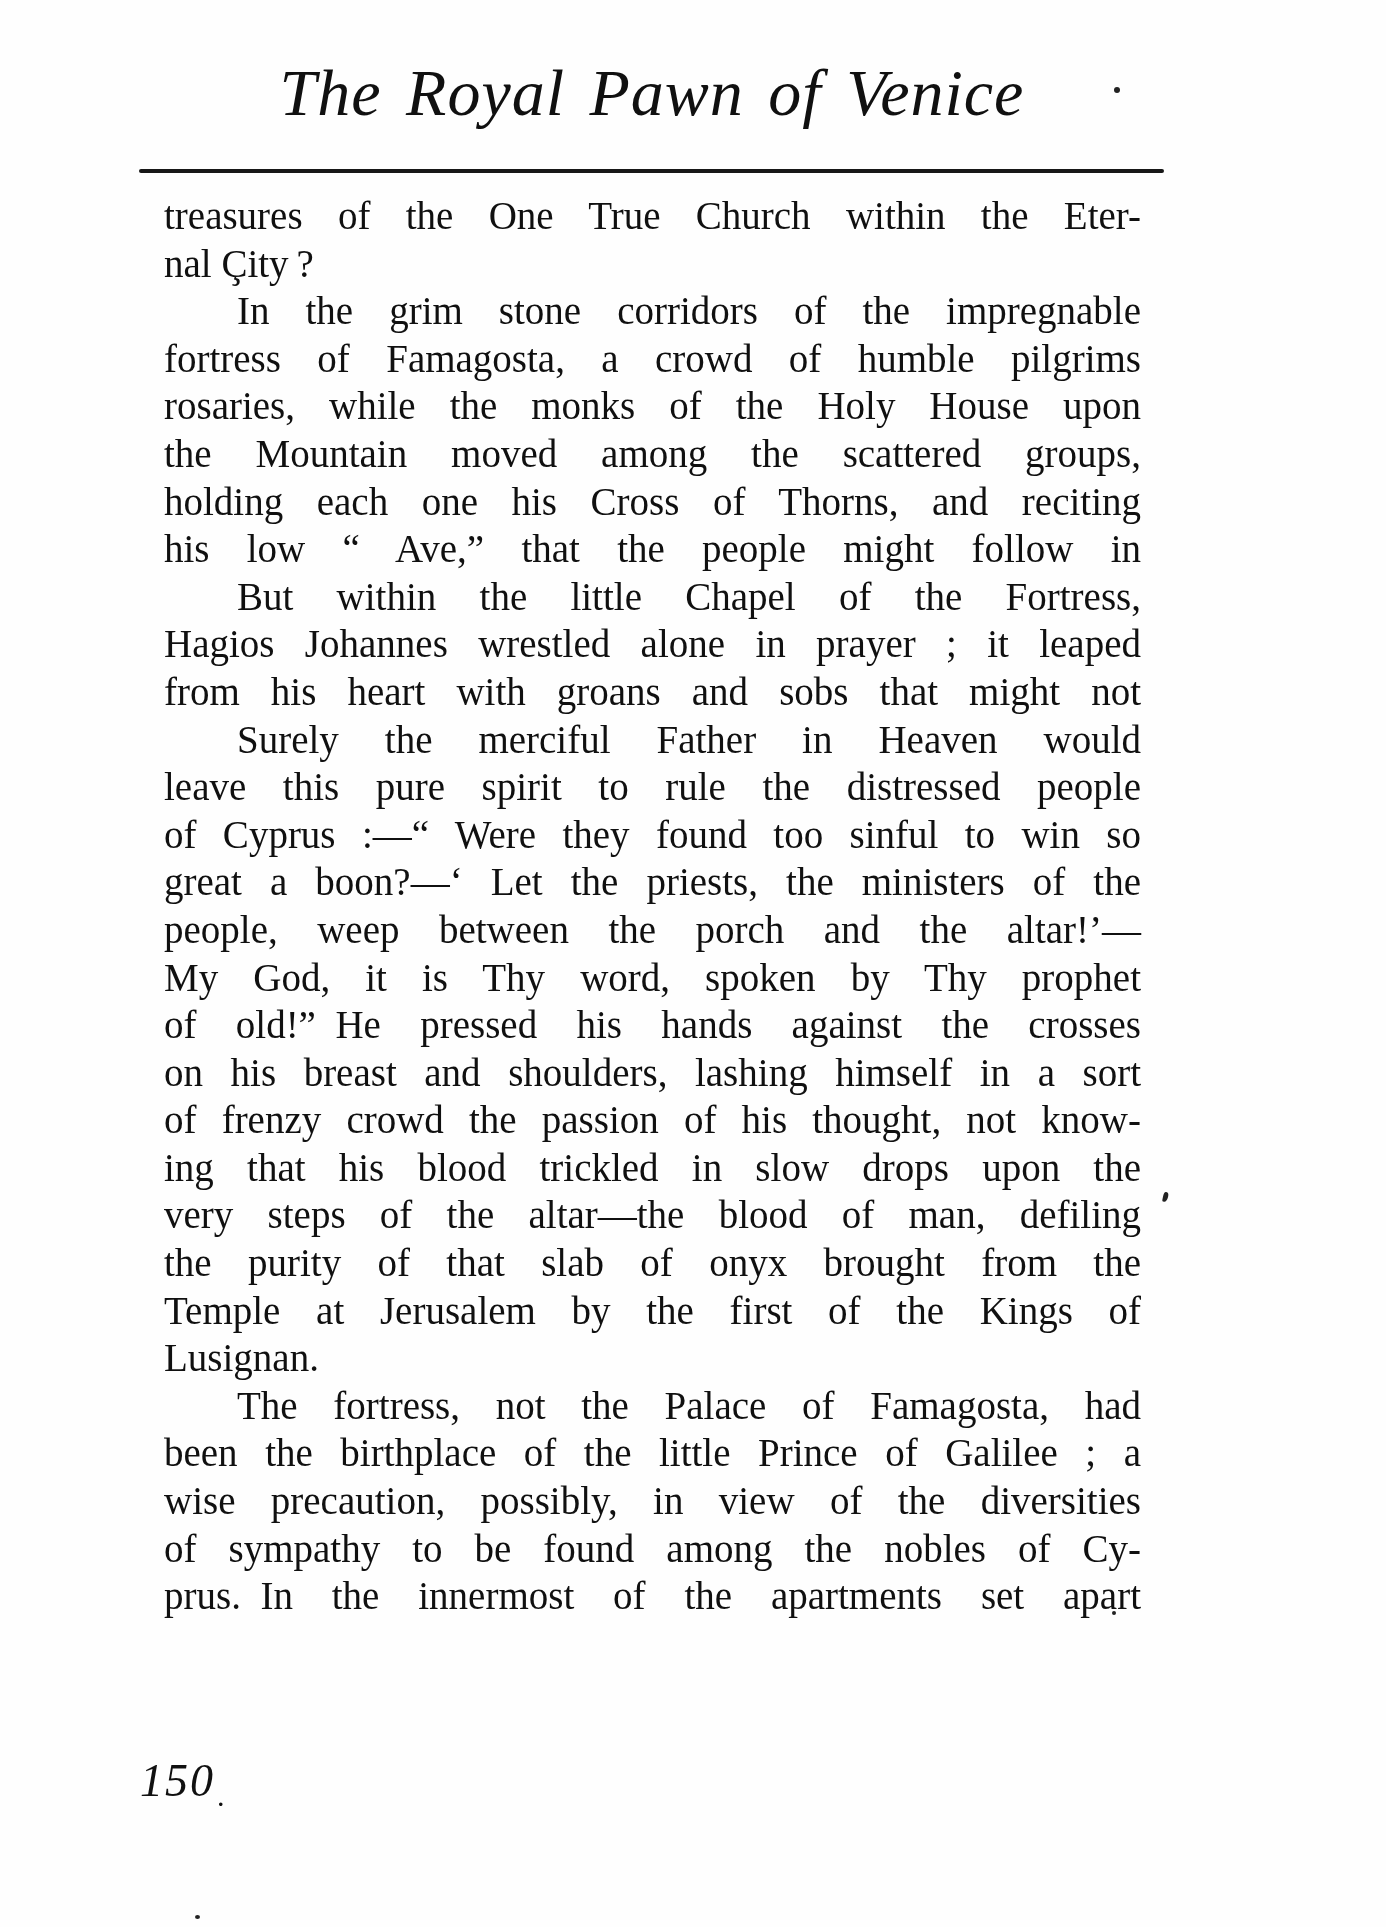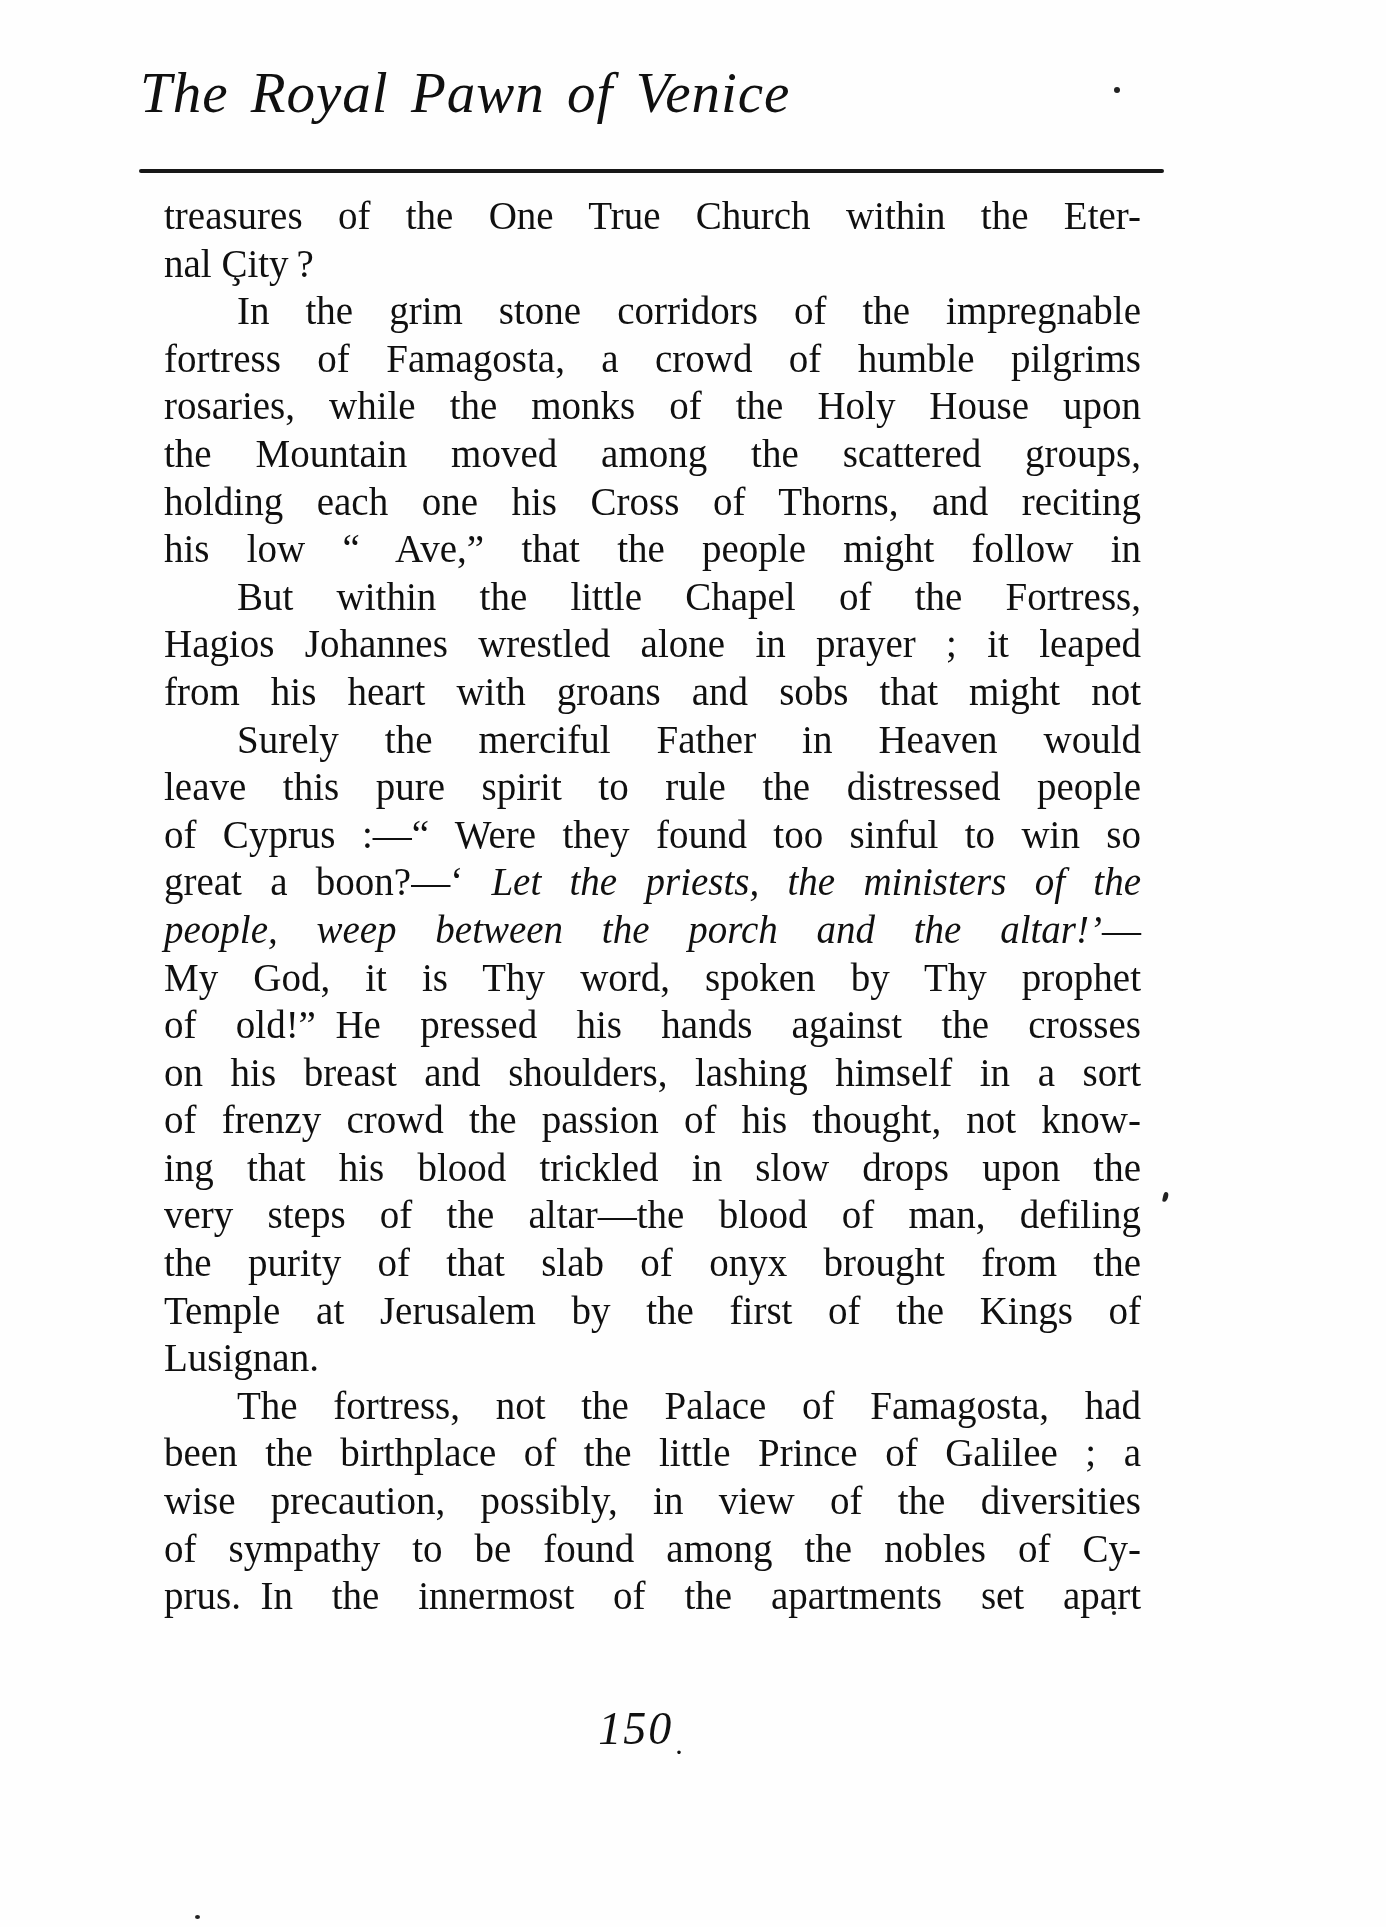--- a/index.html
+++ b/index.html
@@ -8,23 +8,23 @@
     width:1386px;height:1927px;
     margin:0 auto;
     background:#fefefe;
     overflow:hidden;
     font-family:"Liberation Serif","DejaVu Serif",serif;
     color:#121212;
   }
   .title{
     position:absolute;
     left:140px;top:62px;width:1024px;
-    text-align:left;
+    text-align:center;
     font-style:italic;
-    font-size:57px;
+    font-size:66px;
     line-height:62px;
     letter-spacing:1px;
     word-spacing:7px;
     color:#101010;
   }
   .rule{
     position:absolute;
     left:139px;top:169px;
     width:1025px;height:4px;
     background:#171717;
@@ -44,26 +44,26 @@
     white-space:normal;
     margin-left:24px;
   }
   .line.endline{
     text-align:right;
     text-align-last:left;
   }
   .line.indent{
     padding-left:73px;
   }
-  .it{font-style:italic;}
+  .it{}
   .footer{
     position:absolute;
-    left:140px;top:1704px;
+    left:140px;top:1756px;
     width:1001px;
-    text-align:center;
+    text-align:left;
     font-style:italic;
     font-size:46px;
     line-height:50px;
     letter-spacing:2px;
     color:#101010;
   }
   .pnum-dot{
     display:inline-block;
     font-style:normal;
     font-size:30px;

